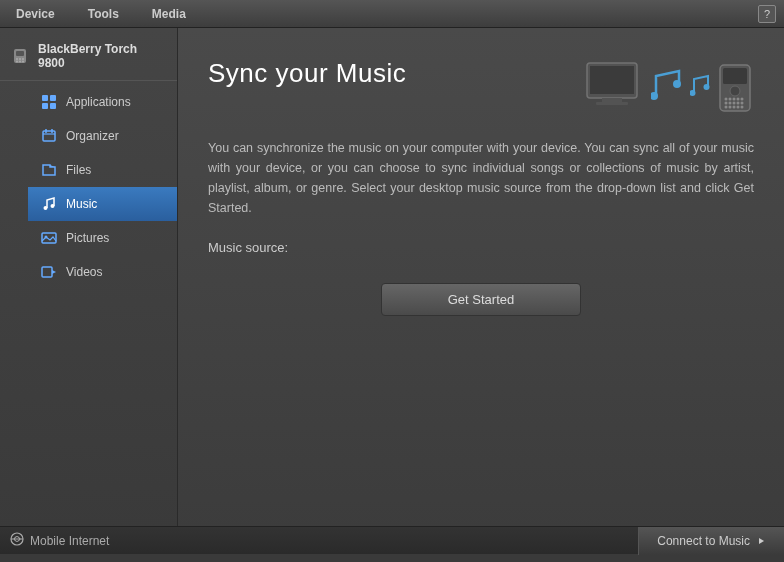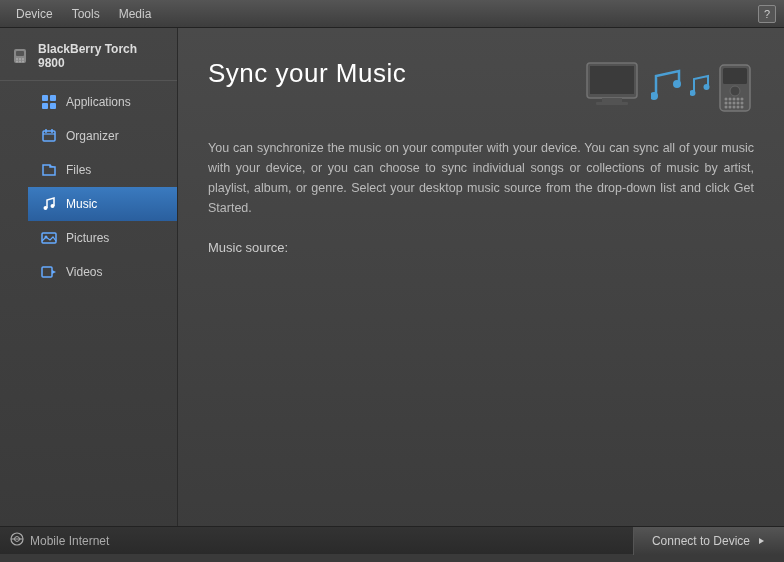--- a/index.html
+++ b/index.html
@@ -19,21 +19,22 @@
       height: 28px;
       background: linear-gradient(to bottom, #555, #3d3d3d);
       display: flex;
       align-items: center;
       justify-content: space-between;
       padding: 0 8px;
       border-bottom: 1px solid #222;
     }
     #menu-bar {
       display: flex;
-      gap: 3px;
+      gap: 17px;
+      font-weight: bold;
     }
     .menu-item {
       color: #ccc;
       font-size: 12px;
       padding: 2px 8px;
       cursor: pointer;
       border-radius: 3px;
     }
     #help-btn {
       width: 18px;
@@ -405,35 +406,36 @@
         </svg>
       </div>
     </div>
 
     <p id="content-body">You can synchronize the music on your computer with your device.  You can sync all of your music with your device, or you can choose to sync individual songs or collections of music by artist, playlist, album, or genre.  Select your desktop music source from the drop-down list and click Get Started.</p>
 
     <div id="music-source-row">
       <span id="music-source-label">Music source:</span>
     </div>
 
+    <button id="get-started-btn">Get Started</button>
 
   </div>
 
 </div>
 
 <div id="status-bar">
   <div id="status-left">
     <span>
       <svg width="14" height="14" viewBox="0 0 14 14">
         <circle cx="7" cy="7" r="6" fill="none" stroke="#aaa" stroke-width="1.2"></circle>
         <path d="M4 7 Q7 2 10 7 Q7 12 4 7" stroke="#aaa" stroke-width="1.2" fill="none"></path>
         <line x1="1" y1="7" x2="13" y2="7" stroke="#aaa" stroke-width="1"></line>
       </svg>
     </span>
     <span>Mobile Internet</span>
   </div>
   <button id="connect-btn">
-    <span>Connect to Device</span>
+    <span>Connect to Music</span>
     <svg width="10" height="10" viewBox="0 0 10 10">
       <polygon points="3,2 8,5 3,8" fill="#ccc"></polygon>
     </svg>
   </button>
 </div>
 
 </body></html>

